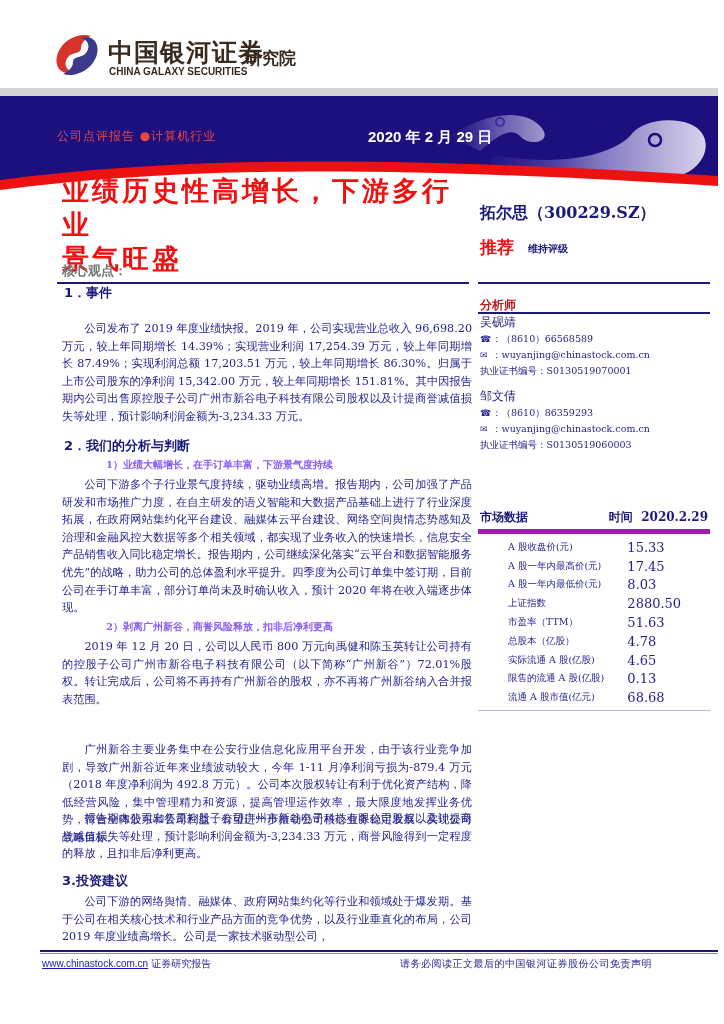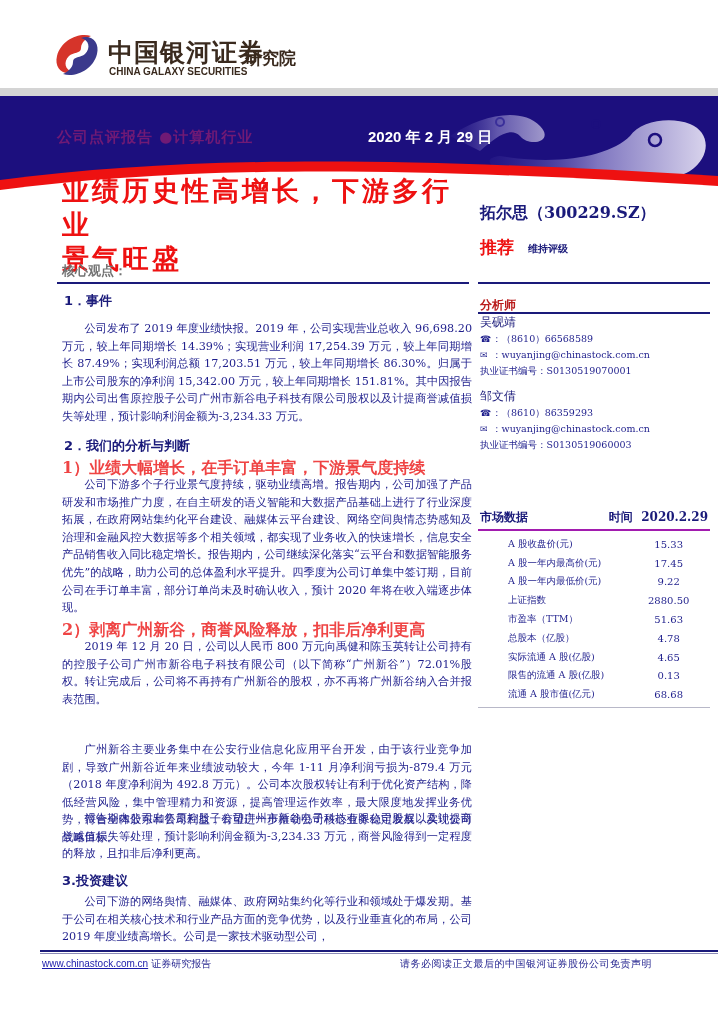--- a/index.html
+++ b/index.html
@@ -13,52 +13,52 @@
               font-size: 25px; color: #3a2a1e; letter-spacing: 1px; }
   .brand-en { left: 109px; top: 66px; font-family: "Liberation Sans", sans-serif; font-weight: bold;
               font-size: 10px; color: #3a2a1e; letter-spacing: 0px; }
   .brand-inst { left: 245px; top: 47px; font-family: "DejaVu Sans", sans-serif; font-weight: bold;
                 font-size: 17px; color: #3a2a1e; }
 
   
   .banner-gray { left: 0; top: 88px; width: 718px; height: 8px; background: #d4d4d4; }
   .banner { left: 0; top: 96px; width: 718px; height: 100px; overflow: hidden; }
   .banner svg { display: block; }
-  .banner-type { left: 57px; top: 128px; font-size: 15px; color: #701a75; font-weight: bold; letter-spacing: 1px; }
+  .banner-type { left: 57px; top: 128px; font-size: 12px; color: #ef4444; font-weight: normal; letter-spacing: 1px; }
   .banner-date { left: 368px; top: 128px; font-family: "Liberation Sans", sans-serif; font-weight: bold;
                  font-size: 15px; color: #ffffff; }
 
   
   .title { left: 62px; top: 174px; width: 400px; font-size: 27px; line-height: 34px; color: #ee1111;
            font-weight: bold; letter-spacing: 3px; }
   .stock { left: 480px; top: 203px; font-size: 16px; font-weight: bold; color: #1a1a7a; }
   .rating { left: 480px; top: 236px; font-size: 17px; font-weight: bold; color: #ee1111; }
   .rating-sub { left: 528px; top: 242px; font-size: 10px; font-weight: bold; color: #1a1a7a; }
 
   
   .core { left: 62px; top: 262px; font-size: 13px; font-weight: bold; color: #737373; }
   .core-line { left: 57px; top: 282px; width: 412px; height: 2px; background: #1a1a7a; }
   .h1 { font-family: "DejaVu Sans", sans-serif; font-size: 13px; font-weight: bold; color: #1a1a7a; }
-  .h2 { font-size: 16px; font-weight: bold; color: #ef4444; }
+  .h2 { font-size: 10px; font-weight: bold; color: #8b5cf6; margin-left: 44px; }
   .para { width: 410px; font-size: 11.2px; line-height: 17.6px; color: #1e1e8c; text-align: justify;
           text-indent: 2em; margin: 0; }
 
   
   .rc-line { left: 478px; width: 232px; height: 2px; background: #1a1a7a; }
   .analyst-h { left: 480px; top: 297px; font-size: 12px; font-weight: bold; color: #b91c1c; }
   .an-name { font-size: 12px; font-weight: normal; color: #1a1a7a; }
   .an-line { font-size: 9.5px; color: #1e1e8c; line-height: 15px; }
   .an-icon { display: inline-block; width: 12px; font-size: 9px; }
 
   .mkt { left: 478px; top: 509px; width: 232px; }
   .mkt-head { display: flex; justify-content: space-between; font-size: 12px; font-weight: bold;
-              color: #1a1a7a; padding: 0 2px 3px 2px; border-bottom: 2px solid #a21caf; }
+              color: #1a1a7a; padding: 0 2px 3px 2px; border-bottom: 5px solid #a21caf; }
   .mkt-row { display: flex; font-size: 9.5px; color: #1e1e8c; height: 18.8px; align-items: center; }
   .mkt-row .k { width: 130px; padding-left: 2px; margin-left: 28px; }
-  .mkt-row .v { width: 90px; text-align: center; font-size: 10px; }
+  .mkt-row .v { width: 90px; text-align: left; font-size: 13px; }
   .mkt-foot { height: 1px; background: #b8b8c8; margin-top: 3px; }
 
   
   .foot-line1 { left: 40px; top: 950px; width: 678px; height: 2px; background: #1a1a7a; }
   .foot-line2 { left: 40px; top: 953px; width: 678px; height: 1px; background: #8a8ab8; }
   .foot-left { left: 42px; top: 957px; font-size: 10px; color: #1e1e8c; }
   .foot-link { font-family: "Liberation Sans", sans-serif; color: #1a1aaa; text-decoration: underline; font-size: 10px; }
   .foot-right { left: 400px; top: 957px; font-size: 10px; color: #1e1e8c; letter-spacing: 0.5px; }
 </style>
 </head>
@@ -104,21 +104,21 @@
   <div>业绩历史性高增长，下游多行业</div>
   <div>景气旺盛</div>
 </div>
 <div class="abs stock">拓尔思（300229.SZ）</div>
 <div class="abs rating">推荐</div>
 <div class="abs rating-sub">维持评级</div>
 
 <div class="abs core">核心观点：</div>
 <div class="abs core-line"></div>
 
-<div class="abs h1" style="left:64px; top:292px;">1．事件</div>
+<div class="abs h1" style="left:64px; top:284px;">1．事件</div>
 <p class="abs para" style="left:62px; top:320px;">公司发布了 2019 年度业绩快报。2019 年，公司实现营业总收入 96,698.20 万元，较上年同期增长 14.39%；实现营业利润 17,254.39 万元，较上年同期增长 87.49%；实现利润总额 17,203.51 万元，较上年同期增长 86.30%。归属于上市公司股东的净利润 15,342.00 万元，较上年同期增长 151.81%。其中因报告期内公司出售原控股子公司广州市新谷电子科技有限公司股权以及计提商誉减值损失等处理，预计影响利润金额为-3,234.33 万元。</p>
 
 <div class="abs h1" style="left:64px; top:437px;">2．我们的分析与判断</div>
 <div class="abs h2" style="left:62px; top:458px;">1）业绩大幅增长，在手订单丰富，下游景气度持续</div>
 <p class="abs para" style="left:62px; top:476px;">公司下游多个子行业景气度持续，驱动业绩高增。报告期内，公司加强了产品研发和市场推广力度，在自主研发的语义智能和大数据产品基础上进行了行业深度拓展，在政府网站集约化平台建设、融媒体云平台建设、网络空间舆情态势感知及治理和金融风控大数据等多个相关领域，都实现了业务收入的快速增长，信息安全产品销售收入同比稳定增长。报告期内，公司继续深化落实“云平台和数据智能服务优先”的战略，助力公司的总体盈利水平提升。四季度为公司订单集中签订期，目前公司在手订单丰富，部分订单尚未及时确认收入，预计 2020 年将在收入端逐步体现。</p>
 
 <div class="abs h2" style="left:62px; top:620px;text-align:right;">2）剥离广州新谷，商誉风险释放，扣非后净利更高</div>
 <p class="abs para" style="left:62px; top:638px;">2019 年 12 月 20 日，公司以人民币 800 万元向禹健和陈玉英转让公司持有的控股子公司广州市新谷电子科技有限公司（以下简称“广州新谷”）72.01%股权。转让完成后，公司将不再持有广州新谷的股权，亦不再将广州新谷纳入合并报表范围。</p>
 <p class="abs para" style="left:62px; top:715px;margin-top:26px;">广州新谷主要业务集中在公安行业信息化应用平台开发，由于该行业竞争加剧，导致广州新谷近年来业绩波动较大，今年 1-11 月净利润亏损为-879.4 万元（2018 年度净利润为 492.8 万元）。公司本次股权转让有利于优化资产结构，降低经营风险，集中管理精力和资源，提高管理运作效率，最大限度地发挥业务优势，符合全体股东和公司利益，有望进一步推动公司核心业务稳定发展，实现公司战略目标。</p>
 <p class="abs para" style="left:62px; top:810px;">报告期内公司出售原控股子公司广州市新谷电子科技有限公司股权以及计提商誉减值损失等处理，预计影响利润金额为-3,234.33 万元，商誉风险得到一定程度的释放，且扣非后净利更高。</p>
@@ -153,21 +153,21 @@
       <div class="mkt-row" style="margin-top: 4px;">
         <span class="k">A 股收盘价(元)</span>
         <span class="v">15.33</span>
       </div>
       <div class="mkt-row">
         <span class="k">A 股一年内最高价(元)</span>
         <span class="v">17.45</span>
       </div>
       <div class="mkt-row">
         <span class="k">A 股一年内最低价(元)</span>
-        <span class="v">9.22</span>
+        <span class="v">8.03</span>
       </div>
       <div class="mkt-row">
         <span class="k">上证指数</span>
         <span class="v">2880.50</span>
       </div>
       <div class="mkt-row">
         <span class="k">市盈率（TTM）</span>
         <span class="v">51.63</span>
       </div>
       <div class="mkt-row">

